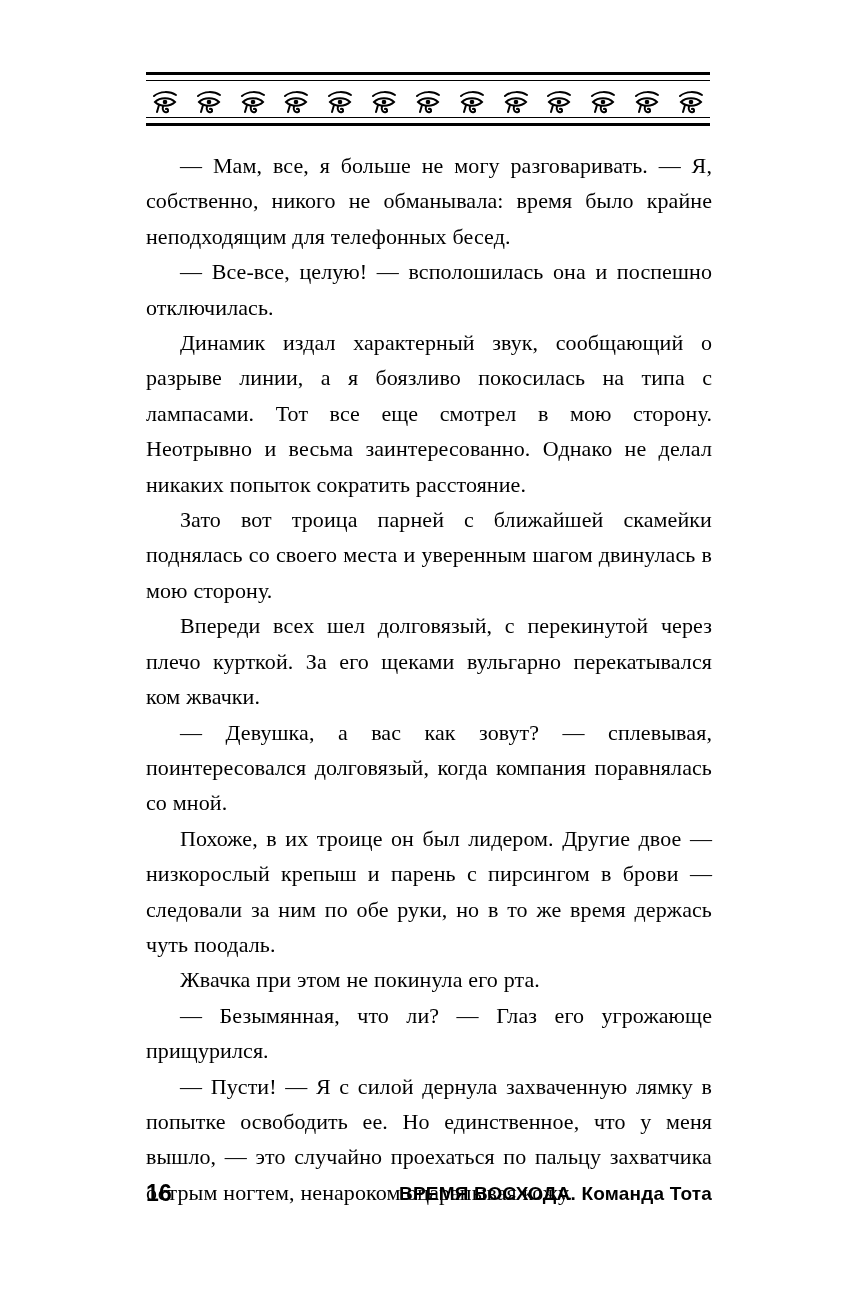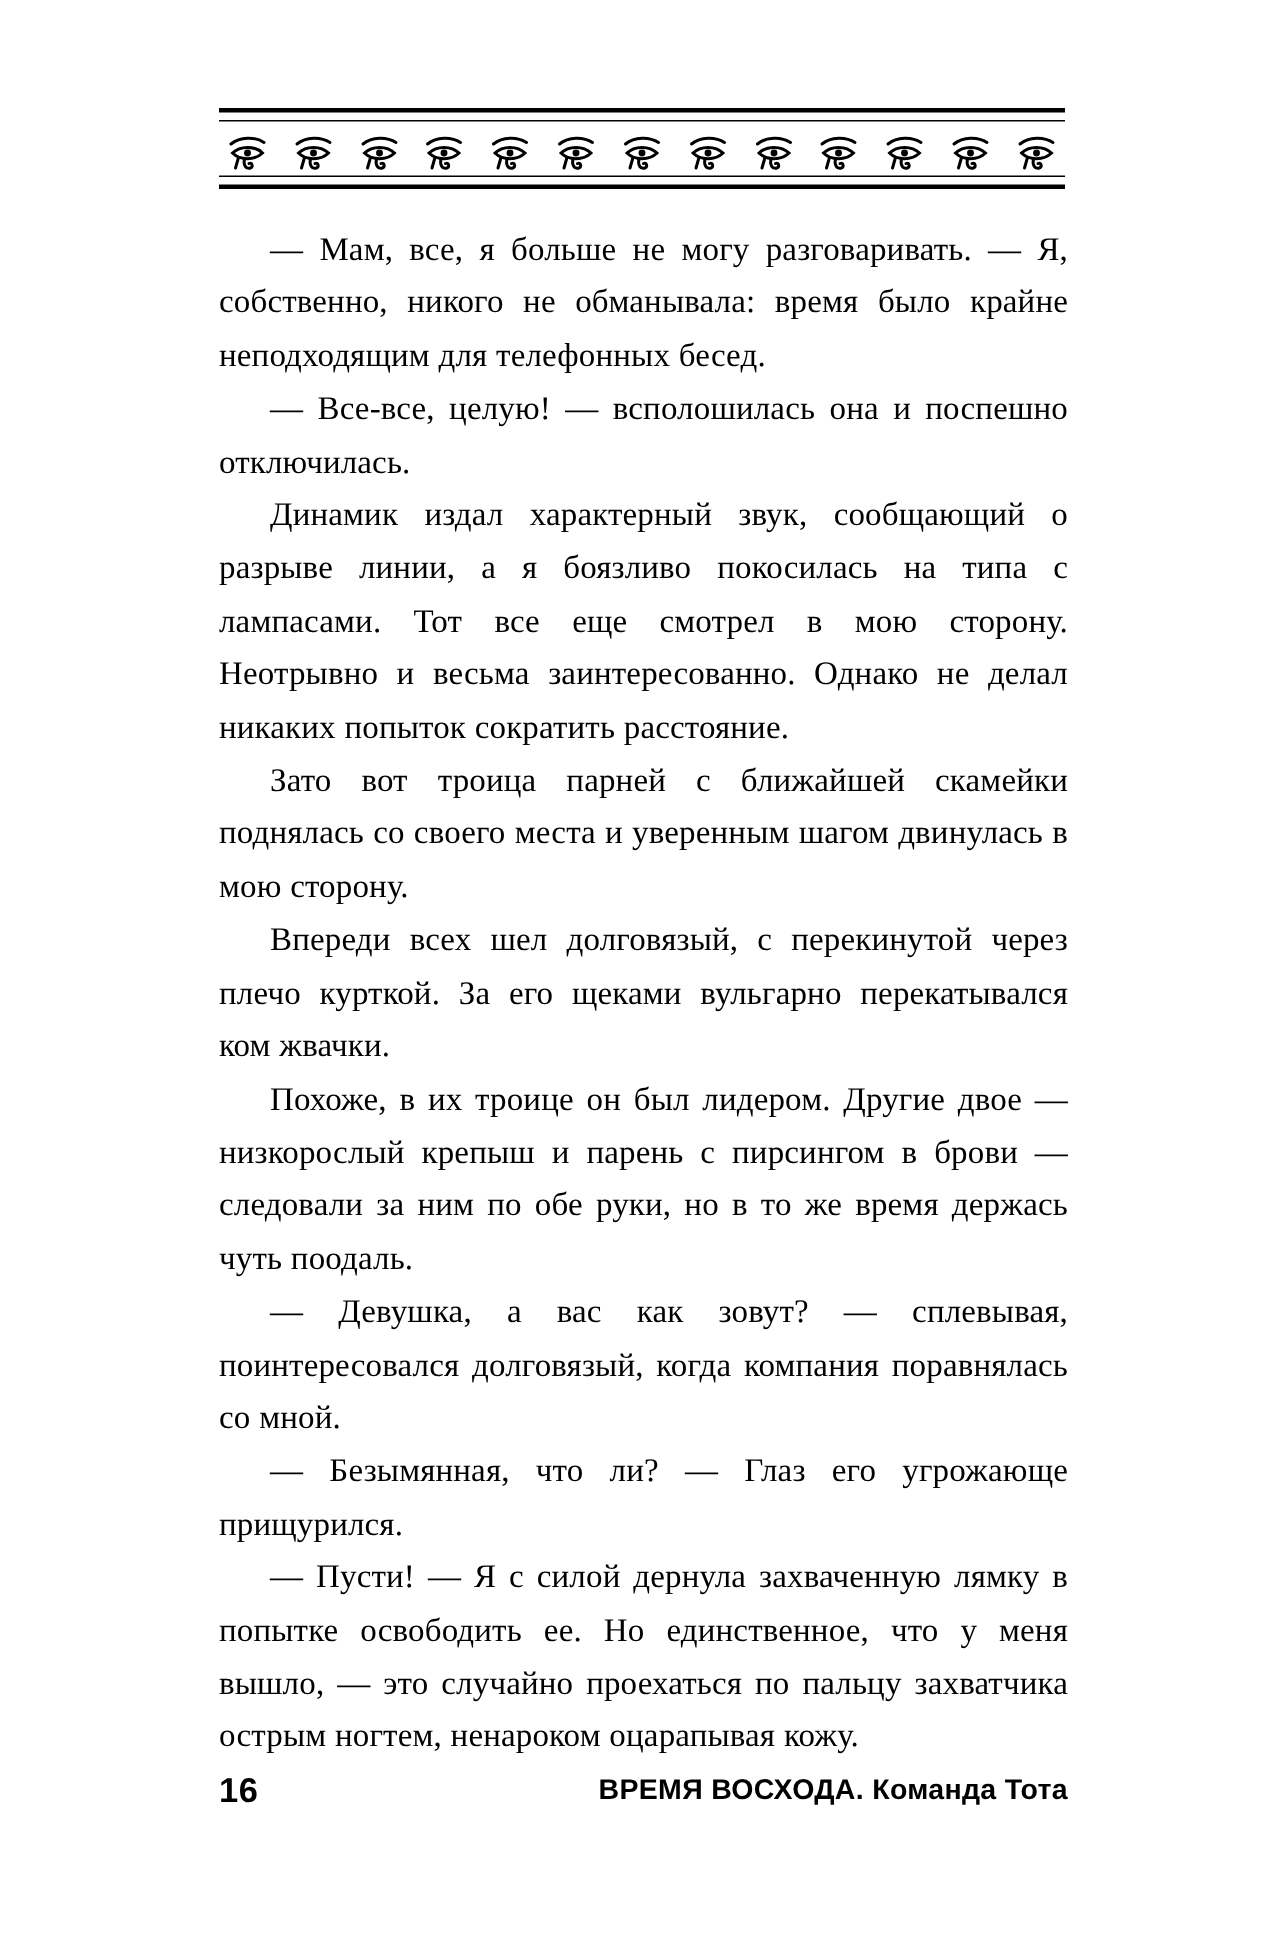--- a/index.html
+++ b/index.html
@@ -275,22 +275,23 @@
         </span>
       </div>
   </div>
 
   <div class="textblock">
       <p class="para">— Мам, все, я больше не могу разговаривать. — Я, собственно, никого не обманывала: время было крайне неподходящим для телефонных бесед.</p>
       <p class="para">— Все-все, целую! — всполошилась она и поспешно отключилась.</p>
       <p class="para">Динамик издал характерный звук, сообщающий о разрыве линии, а я боязливо покосилась на типа с лампасами. Тот все еще смотрел в мою сторону. Неотрывно и весьма заинтересованно. Однако не делал никаких попыток сократить расстояние.</p>
       <p class="para">Зато вот троица парней с ближайшей скамейки поднялась со своего места и уверенным шагом двинулась в мою сторону.</p>
       <p class="para">Впереди всех шел долговязый, с перекинутой через плечо курткой. За его щеками вульгарно перекатывался ком жвачки.</p>
+      <p class="para">— Девушка, а вас как зовут? — сплевывая, поинтересовался долговязый, когда компания поравнялась со мной.</p>
       <p class="para">Похоже, в их троице он был лидером. Другие двое — низкорослый крепыш и парень с пирсингом в брови — следовали за ним по обе руки, но в то же время держась чуть поодаль.</p>
-      <p class="para">— Девушка, а вас как зовут? — сплевывая, поинтересовался долговязый, когда компания поравнялась со мной.</p>
+      <p class="para">Жвачка при этом не покинула его рта.</p>
       <p class="para">— Безымянная, что ли? — Глаз его угрожающе прищурился.</p>
       <p class="para">— Пусти! — Я с силой дернула захваченную лямку в попытке освободить ее. Но единственное, что у меня вышло, — это случайно проехаться по пальцу захватчика острым ногтем, ненароком оцарапывая кожу.</p>
     </div>
 
   <div class="footer">
     <div class="folio">16</div>
     <div class="running-title">
       <span class="rt-book">ВРЕМЯ ВОСХОДА.</span>
       <span class="rt-sub">Команда Тота</span>
     </div>

